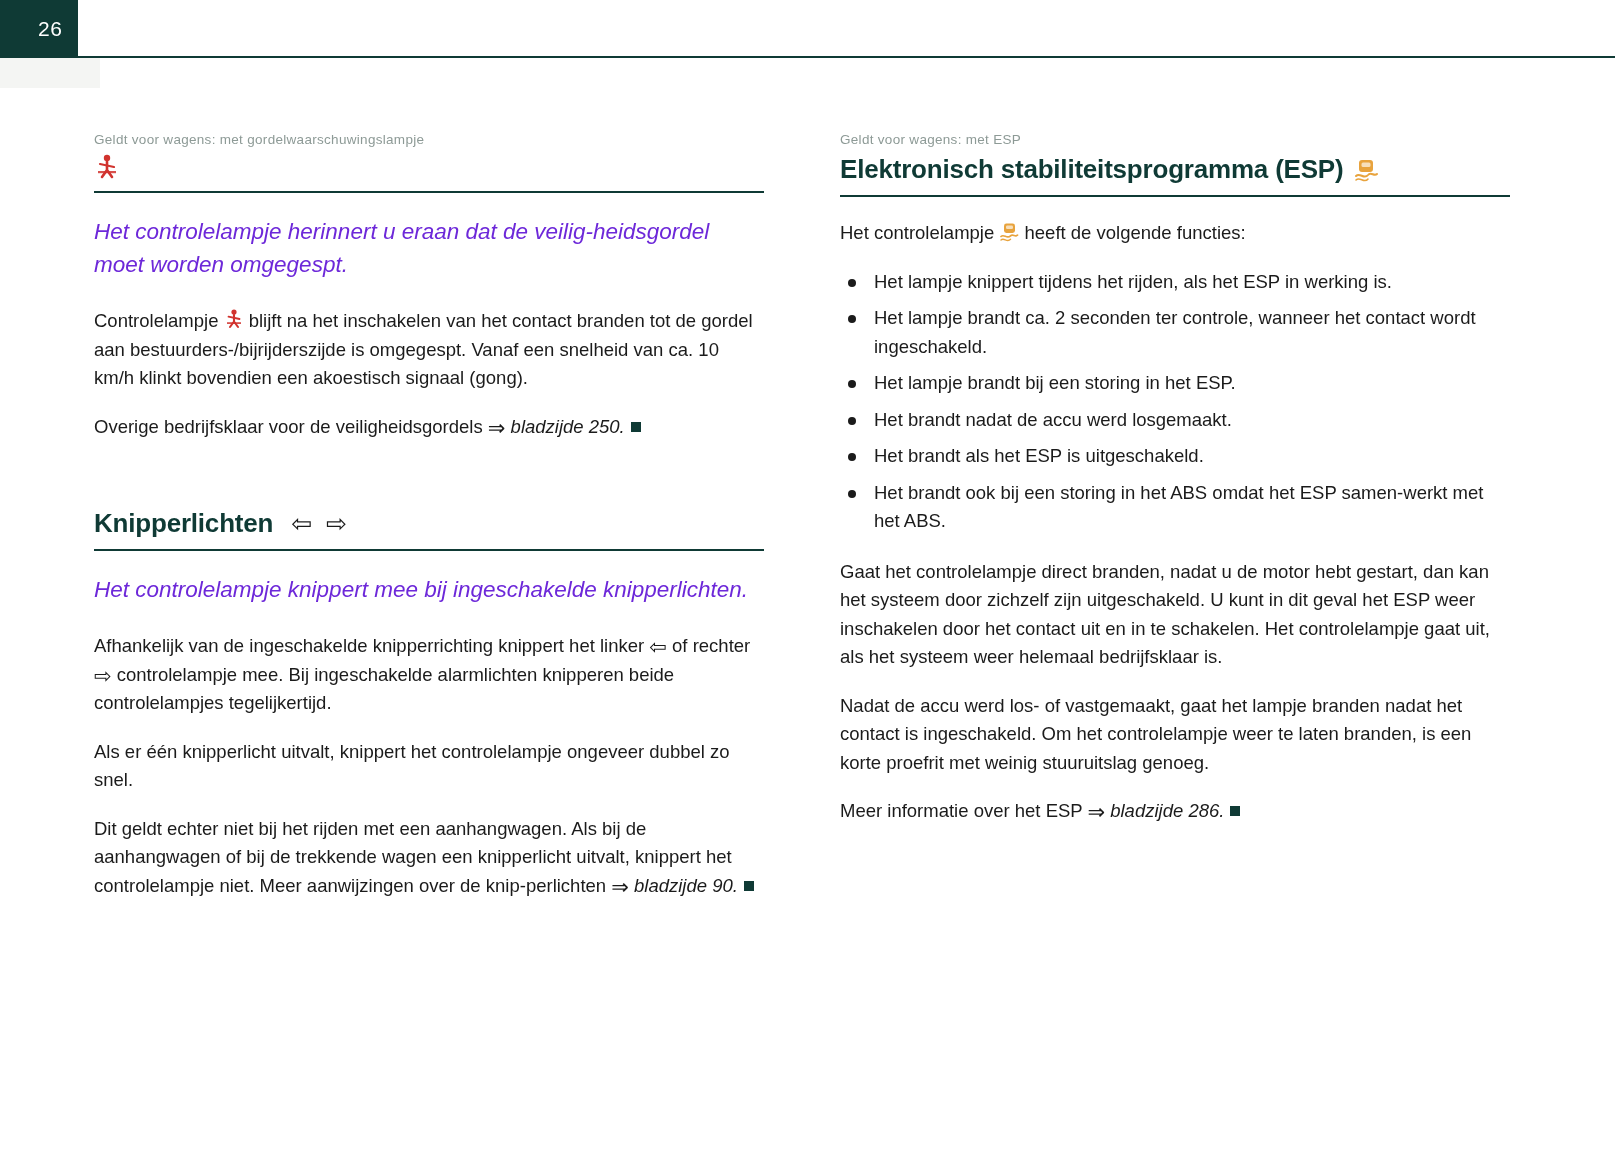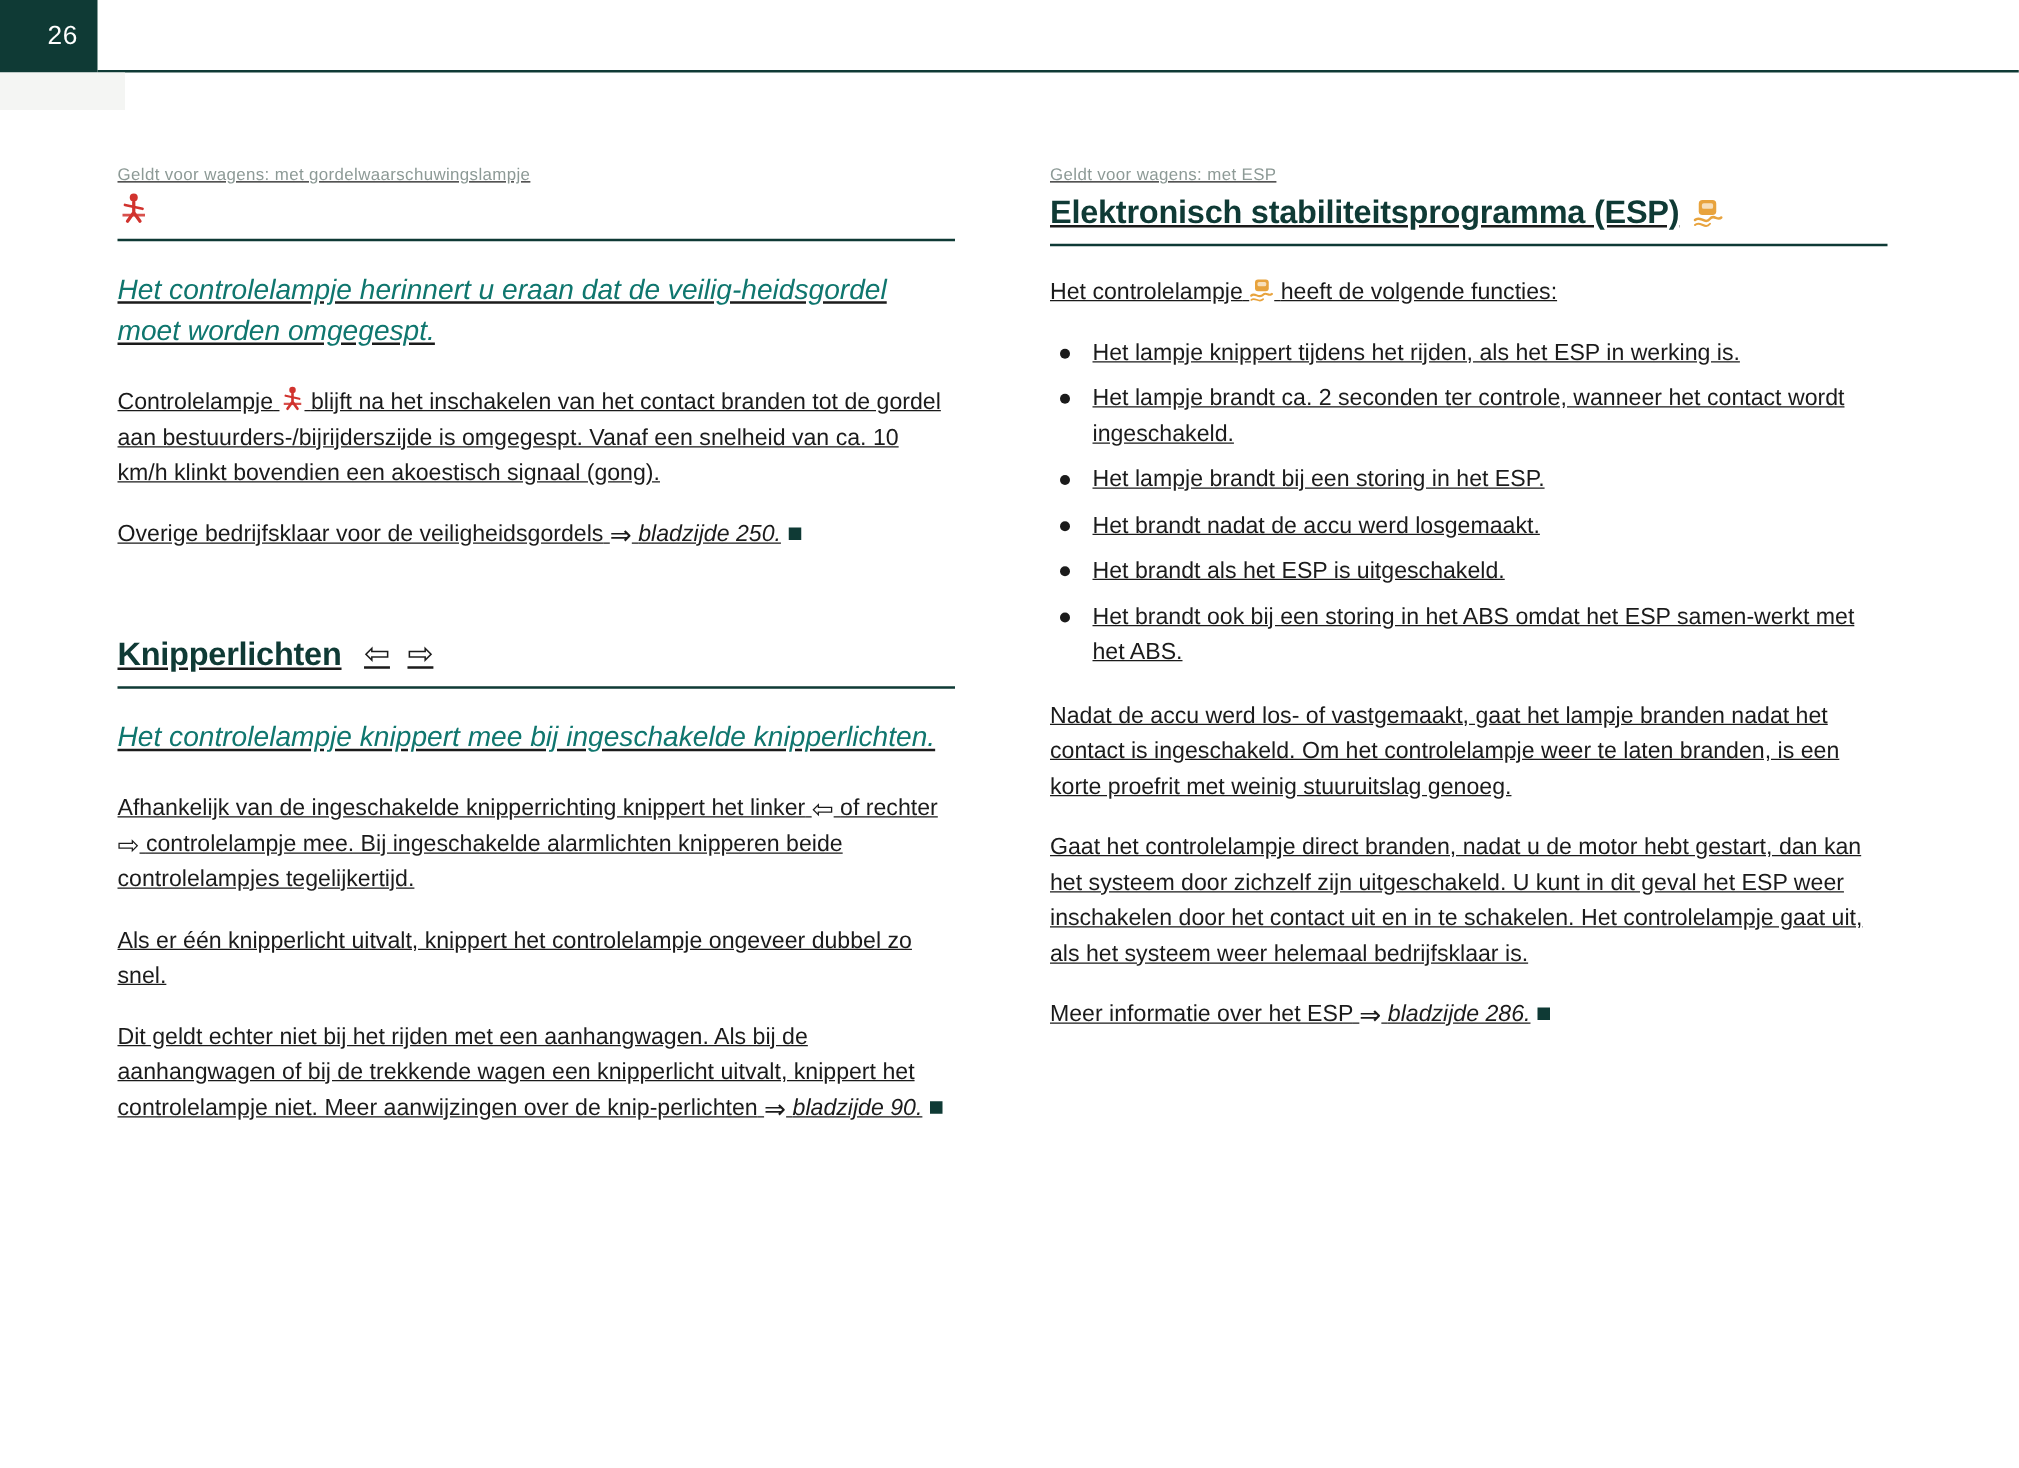--- a/index.html
+++ b/index.html
@@ -58,21 +58,20 @@
     width: 100px;
     height: 30px;
     background: #f4f5f3;
   }
 
   
   .col {
     position: absolute;
     top: 132px;
     width: 670px;
-    text-decoration: underline;
   }
   .col-left { left: 94px; }
   .col-right { left: 820px; margin-left: 20px; }
 
   .applies-to {
     font-size: 13.5px;
     color: #8d9a96;
     letter-spacing: 0.3px;
     margin: 0 0 6px 0;
     font-family: "Liberation Sans", sans-serif;
@@ -96,21 +95,21 @@
     width: 100%;
     height: 2px;
     background: #0f3a35;
     margin-bottom: 22px;
   }
 
   .intro {
     font-style: italic;
     font-size: 22.5px;
     line-height: 33px;
-    color: #0f766e;
+    color: #6d28d9;
     margin: 0 0 26px 0;
   }
 
   p.body {
     font-size: 18.5px;
     line-height: 28.5px;
     margin: 0 0 20px 0;
     color: #1b1b1b;
   }
 
@@ -297,22 +296,22 @@
 
     <ul class="bullets">
       <li>Het lampje knippert tijdens het rijden, als het ESP in werking is.</li>
       <li>Het lampje brandt ca. 2 seconden ter controle, wanneer het contact wordt ingeschakeld.</li>
       <li>Het lampje brandt bij een storing in het ESP.</li>
       <li>Het brandt nadat de accu werd losgemaakt.</li>
       <li>Het brandt als het ESP is uitgeschakeld.</li>
       <li>Het brandt ook bij een storing in het ABS omdat het ESP samen-werkt met het ABS.</li>
     </ul>
 
+    <p class="body">Gaat het controlelampje direct branden, nadat u de motor hebt gestart, dan kan het systeem door zichzelf zijn uitgeschakeld. U kunt in dit geval het ESP weer inschakelen door het contact uit en in te schakelen. Het controlelampje gaat uit, als het systeem weer helemaal bedrijfsklaar is.</p>
     <p class="body">Nadat de accu werd los- of vastgemaakt, gaat het lampje branden nadat het contact is ingeschakeld. Om het controlelampje weer te laten branden, is een korte proefrit met weinig stuuruitslag genoeg.</p>
-    <p class="body">Gaat het controlelampje direct branden, nadat u de motor hebt gestart, dan kan het systeem door zichzelf zijn uitgeschakeld. U kunt in dit geval het ESP weer inschakelen door het contact uit en in te schakelen. Het controlelampje gaat uit, als het systeem weer helemaal bedrijfsklaar is.</p>
 
     <p class="body">
       <span>Meer informatie over het ESP</span>
       <span class="arrow-ico">⇒</span>
       <span class="ref">bladzijde 286.</span><span class="endmark"></span>
     </p>
   </div>
 </div>
 
 </body></html>

